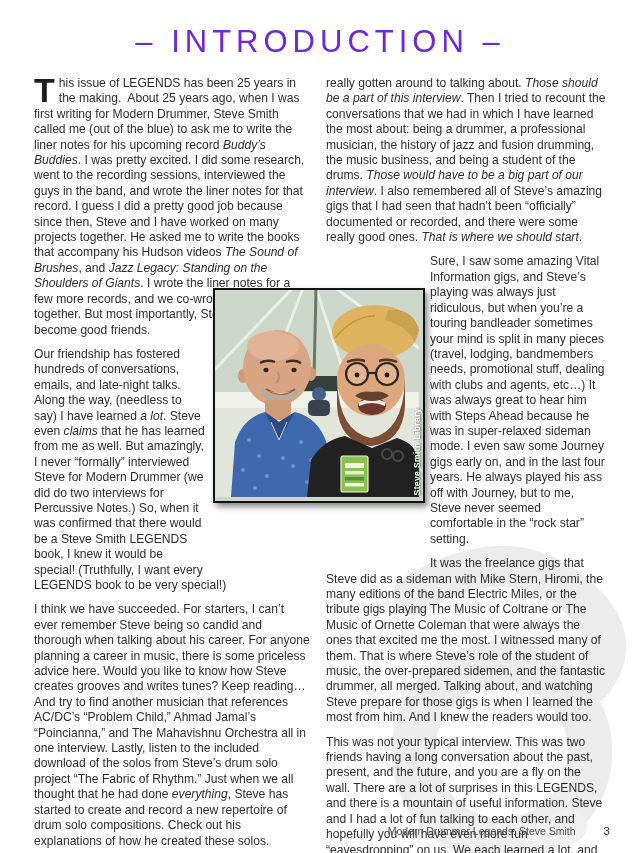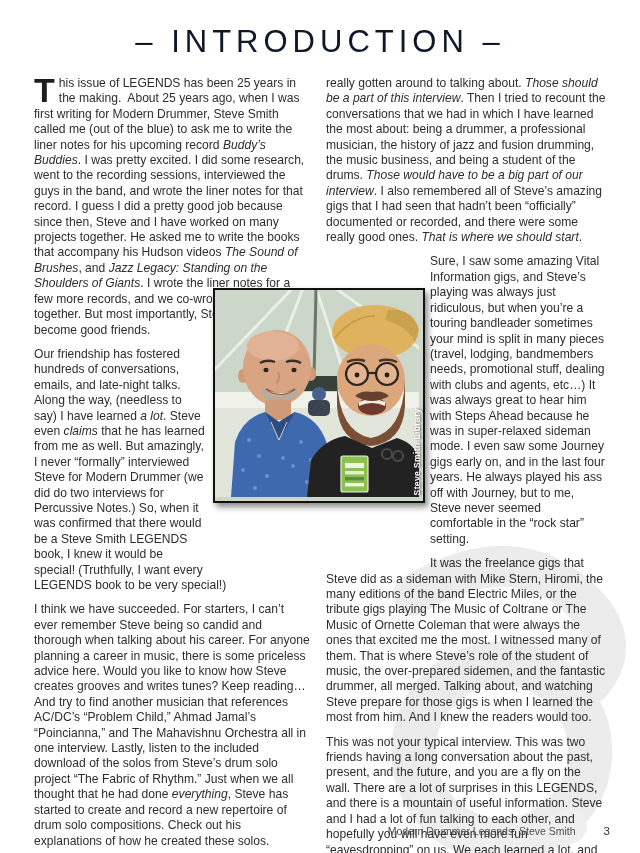--- a/index.html
+++ b/index.html
@@ -1,19 +1,19 @@
 <!DOCTYPE html>
 <html><head>
 <meta charset="utf-8">
 <style>
   html,body{margin:0;padding:0;background:#888;}
   .page{position:relative;width:640px;height:853px;background:#ffffff;overflow:hidden;
         font-family:"Liberation Sans",sans-serif;margin:0 auto;}
   .title{position:absolute;top:24px;left:0;right:0;text-align:center;
-         font-size:31px;font-weight:400;letter-spacing:5px;color:#0f172a;
+         font-size:31px;font-weight:400;letter-spacing:5px;color:#6d28d9;
          font-family:"Liberation Sans",sans-serif;}
   .columns{position:absolute;top:76px;left:34px;display:flex;gap:16px;z-index:1;}
   .col{color:#2d2d2d;}
   .col-left{width:276px;}
   .col-right{width:281px;}
   .para{margin:0 0 9px 0;font-size:12.1px;line-height:15.4px;text-align:left;}
   .it{font-style:italic;}
   .bd{font-weight:400;}
   .dropcap{float:left;font-size:34px;line-height:25px;font-weight:700;
            margin:2px 4px 0 0;color:#1e1e1e;}

